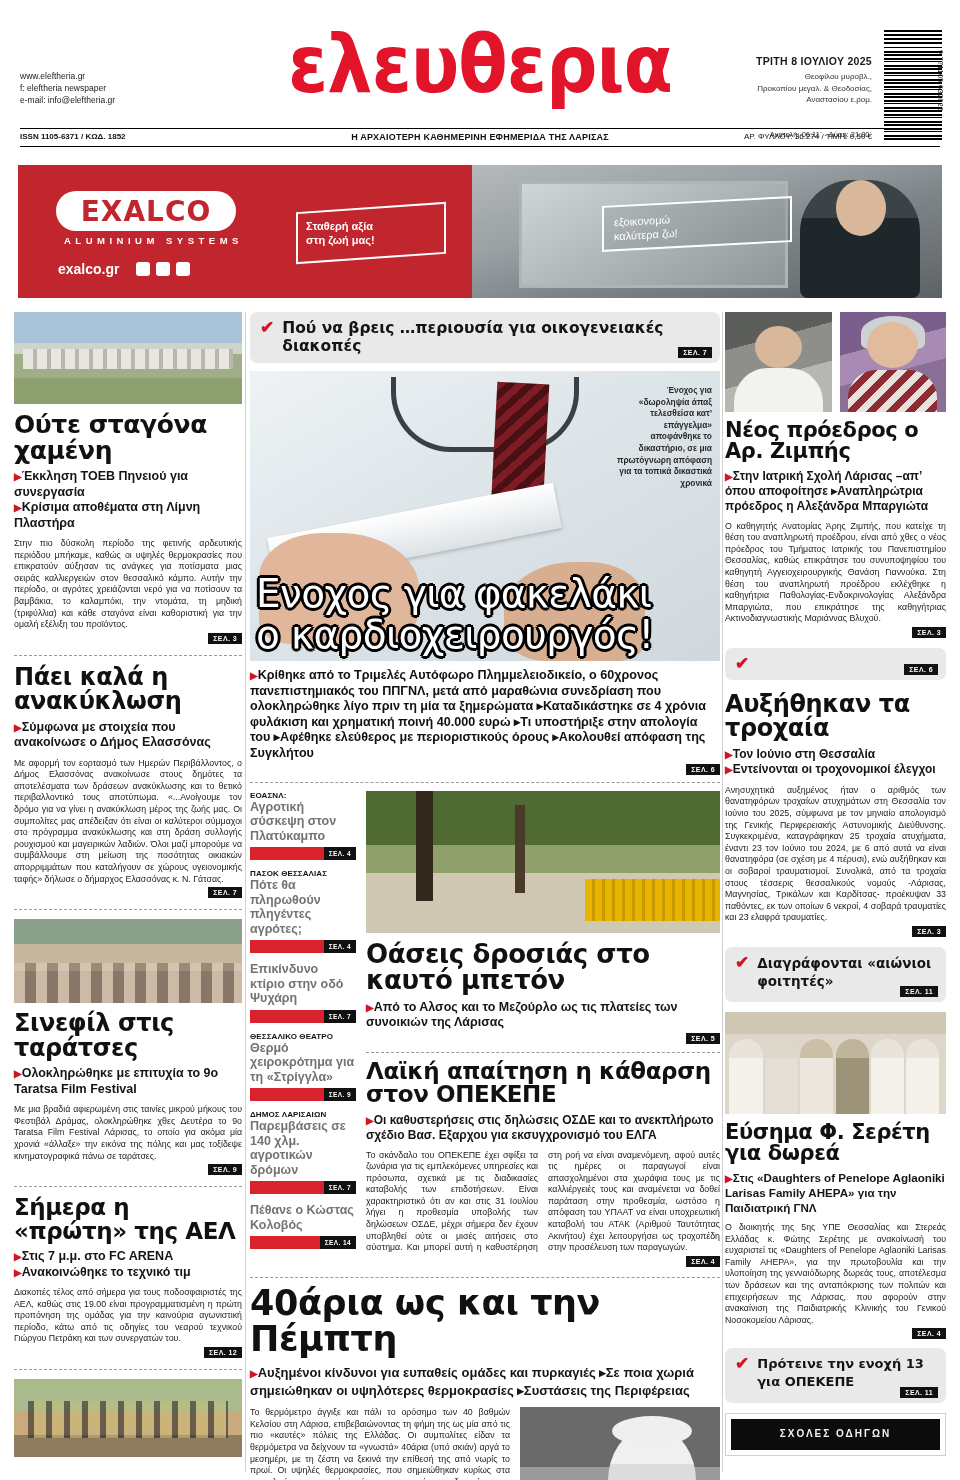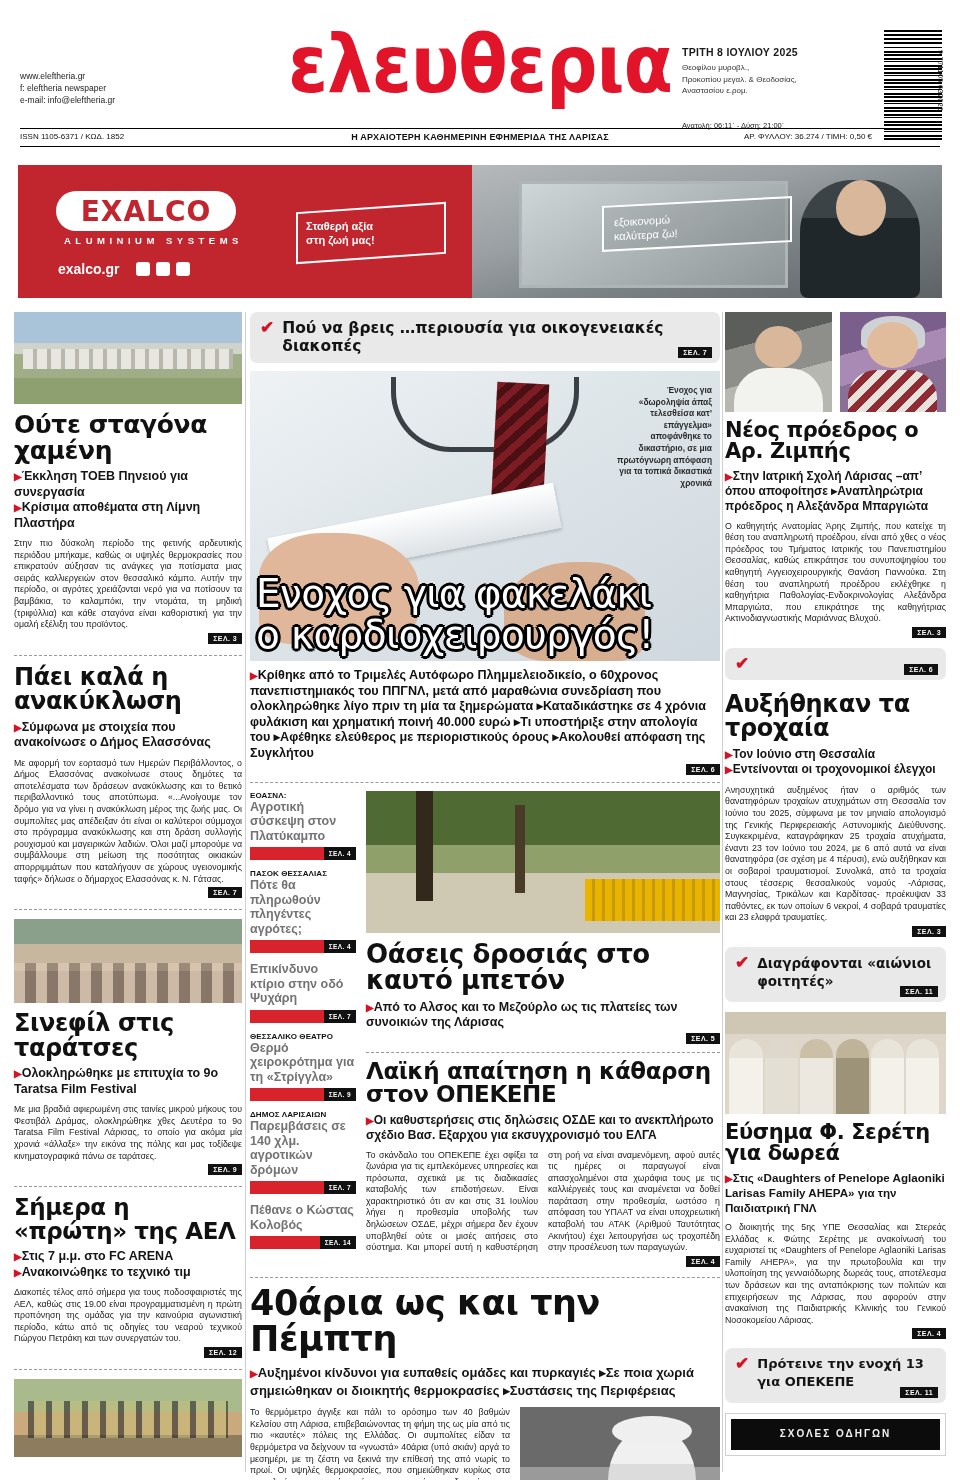--- a/index.html
+++ b/index.html
@@ -15,38 +15,38 @@
   .masthead { position:relative; width:960px; height:150px; }
   .mh-left { position:absolute; left:20px; top:70px; font-size:8.5px; line-height:12px; color:#222; }
   .mh-left div { white-space:nowrap; }
   .mh-logo {
     position:absolute; left:0; right:0; top:28px; text-align:center;
     font-family:"DejaVu Sans", sans-serif;
     font-size:72px; font-weight:700; color:#e1142a;
     letter-spacing:-1px; line-height:1;
     transform:scaleY(1.12);
   }
-  .mh-right { position:absolute; right:88px; top:46px; width:190px; }
+  .mh-right { position:absolute; right:88px; top:55px; text-align:right; width:190px; }
   .mh-date { font-size:10.5px; font-weight:700; letter-spacing:.3px; color:#1a1a1a; }
   .mh-saints { font-size:8px; line-height:11.5px; color:#333; margin-top:4px; }
   .mh-sun { font-size:7.5px; color:#222; margin-top:24px; }
 
   .mh-barcode { position:absolute; right:18px; top:30px; width:58px; height:112px; }
   .mh-barcode .bc { width:100%; height:100%;
     background:repeating-linear-gradient(to bottom,
       #000 0 2px, #fff 2px 3px, #000 3px 4px, #fff 4px 7px,
       #000 7px 9px, #fff 9px 10px, #000 10px 12px, #fff 12px 14px);
   }
   .mh-barcode .bcnum { position:absolute; right:-2px; top:20px;
     writing-mode:vertical-rl; font-size:7px; letter-spacing:.5px; }
   .mh-topbars { position:absolute; right:18px; top:30px; width:58px; height:16px;
     background:repeating-linear-gradient(to bottom,#000 0 2px,#fff 2px 4px); }
 
   .mh-bottom-rule { position:absolute; left:20px; right:20px; top:128px; border-top:1px solid #000; }
-  .mh-issn { position:absolute; left:20px; top:132px; font-size:8px; }
+  .mh-issn { position:absolute; left:20px; top:132px; font-size:8px;font-weight:bold; }
   .mh-tagline { position:absolute; left:0; right:0; top:132px; text-align:center;
     font-size:9px; font-weight:700; letter-spacing:.2px; }
   .mh-issue { position:absolute; right:88px; top:132px; font-size:8px; text-align:right; }
   .mh-bottom-rule2 { position:absolute; left:20px; right:20px; top:146px; border-top:1px solid #000; }
 
   
   .exalco { position:absolute; left:18px; top:165px; width:924px; height:133px;
     background:#c1262e; overflow:hidden; }
   .exalco .photo { position:absolute; right:0; top:0; width:470px; height:133px;
     background:
@@ -418,21 +418,21 @@
           <div style="clear:both"></div>
         </div>
       </div>
     </div>
 
     <div class="dashrule" style="margin:10px 0 8px"></div>
 
     <div>
       <h2 class="hl" style="font-size:35px">40άρια ως και την Πέμπτη</h2>
       <div class="bullets" style="margin-top:8px">
-        <p style="font-size:13px; line-height:16.5px"><span class="tri">▶</span><span>Αυξημένοι κίνδυνοι για ευπαθείς ομάδες και πυρκαγιές ▸Σε ποια χωριά σημειώθηκαν οι διοικητής θερμοκρασίες ▸Συστάσεις της Περιφέρειας</span></p>
+        <p style="font-size:13px; line-height:16.5px"><span class="tri">▶</span><span>Αυξημένοι κίνδυνοι για ευπαθείς ομάδες και πυρκαγιές ▸Σε ποια χωριά σημειώθηκαν οι υψηλότερες θερμοκρασίες ▸Συστάσεις της Περιφέρειας</span></p>
       </div>
       <div style="display:flex; gap:10px; margin-top:8px">
         <div style="flex:1.08">
           <div class="body-txt" style="margin-top:0">Το θερμόμετρο άγγιξε και πάλι το ορόσημο των 40 βαθμών Κελσίου στη Λάρισα, επιβεβαιώνοντας τη φήμη της ως μία από τις πιο «καυτές» πόλεις της Ελλάδας. Οι συμπολίτες είδαν τα θερμόμετρα να δείχνουν τα «γνωστά» 40άρια (υπό σκιάν) αργά το μεσημέρι, με τη ζέστη να ξεκινά την επίθεσή της από νωρίς το πρωί. Οι υψηλές θερμοκρασίες, που σημειώθηκαν κυρίως στα ανατολικά ηπειρωτικά τμήματα της χώρας, δημιούργησαν αποπνικτική ατμόσφαιρα, καθιστώντας δύσκολη την καθημερινότητα των πολιτών, ενώ η έντονη αστική θερμική νησίδα εντός της Λάρισας συνέτεινε στην περαιτέρω αύξηση της αίσθησης δυσφορίας.</div>
 
         </div>
         <div class="photo-ph ph-heat" style="width:200px; height:150px">
           <div class="fig"></div>
           <div class="hat"></div>
         </div>

